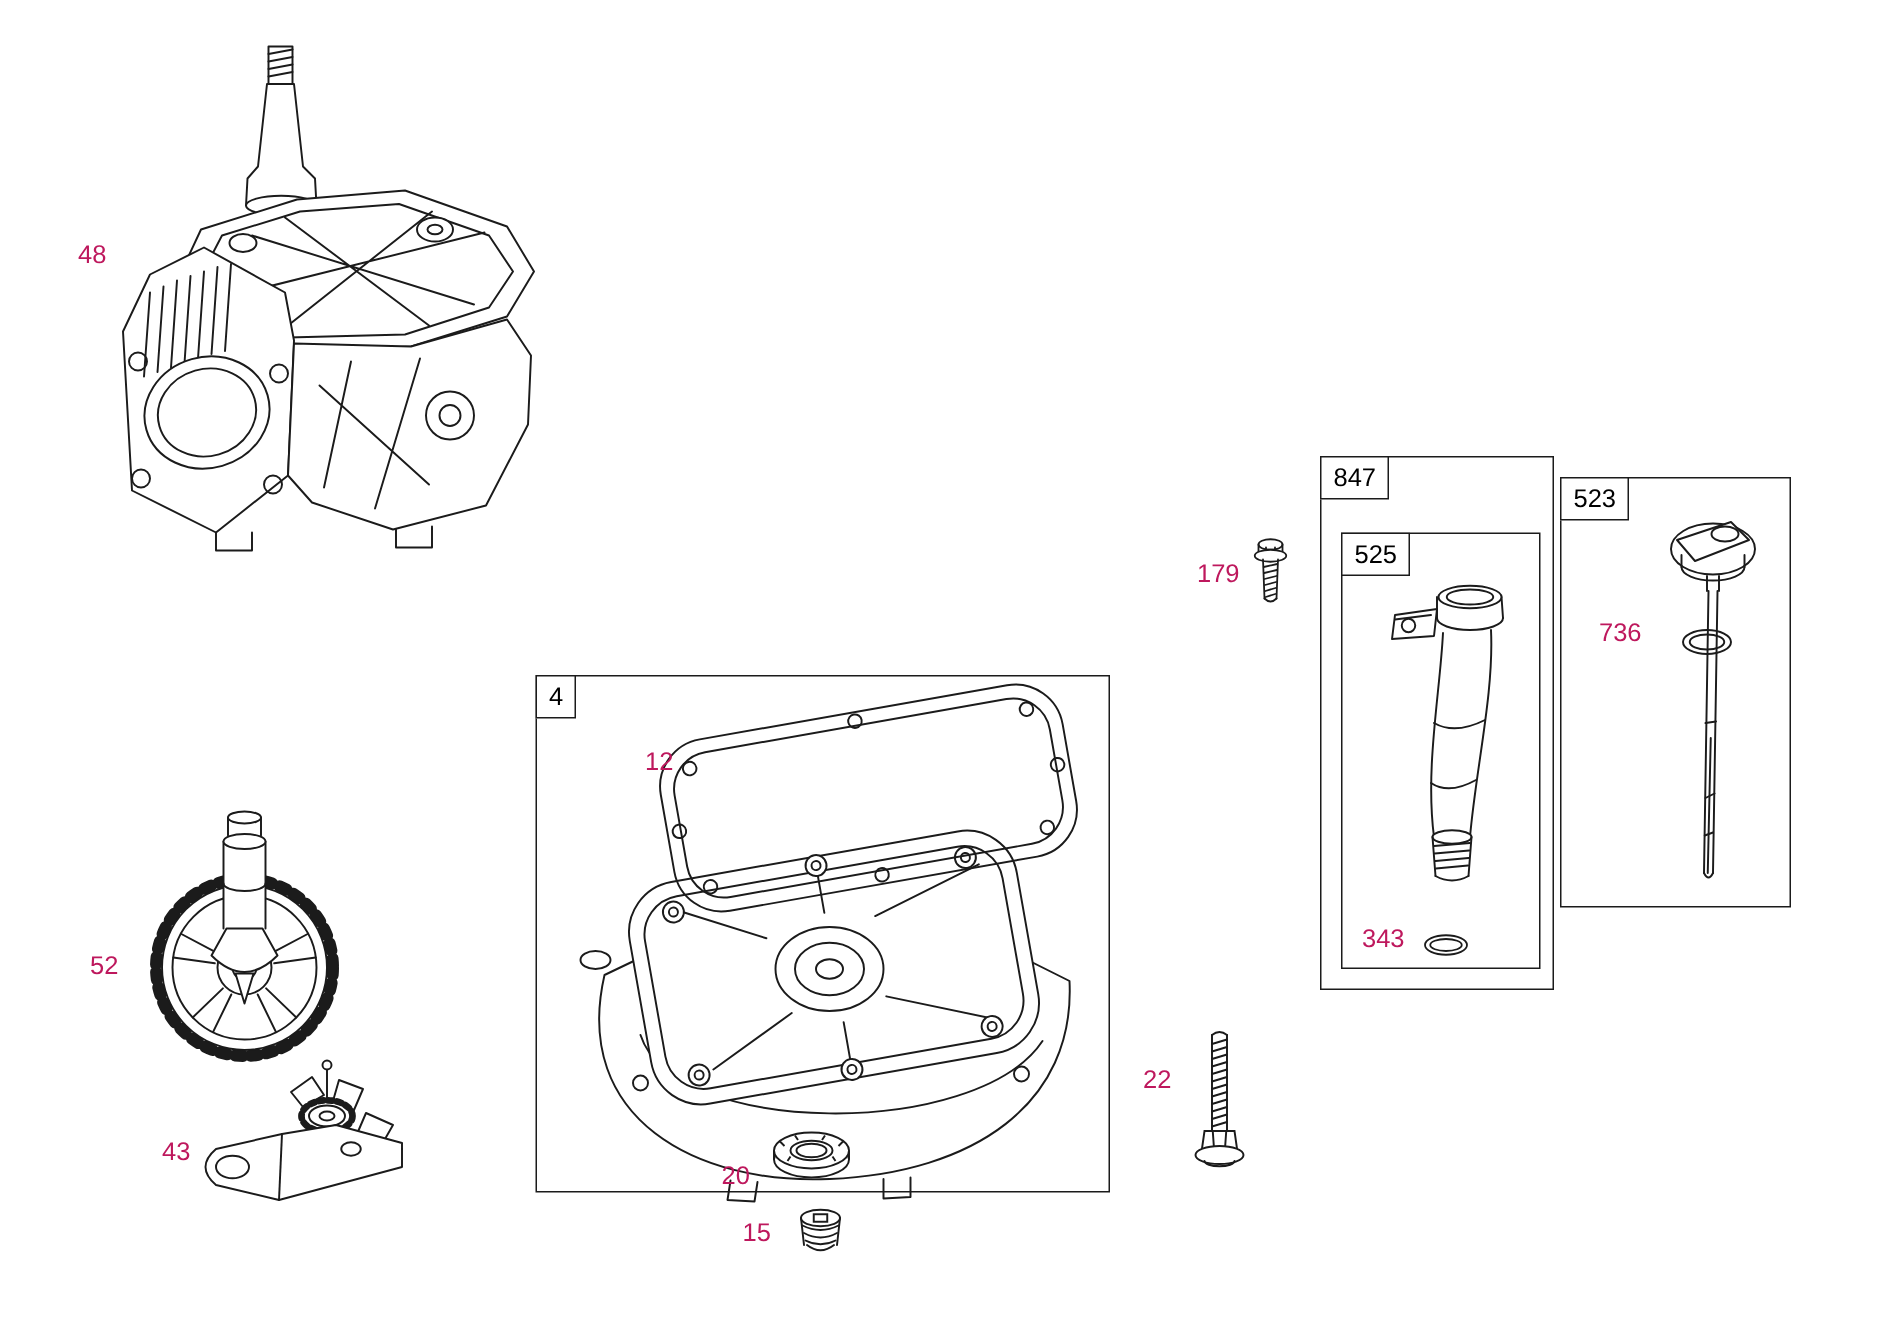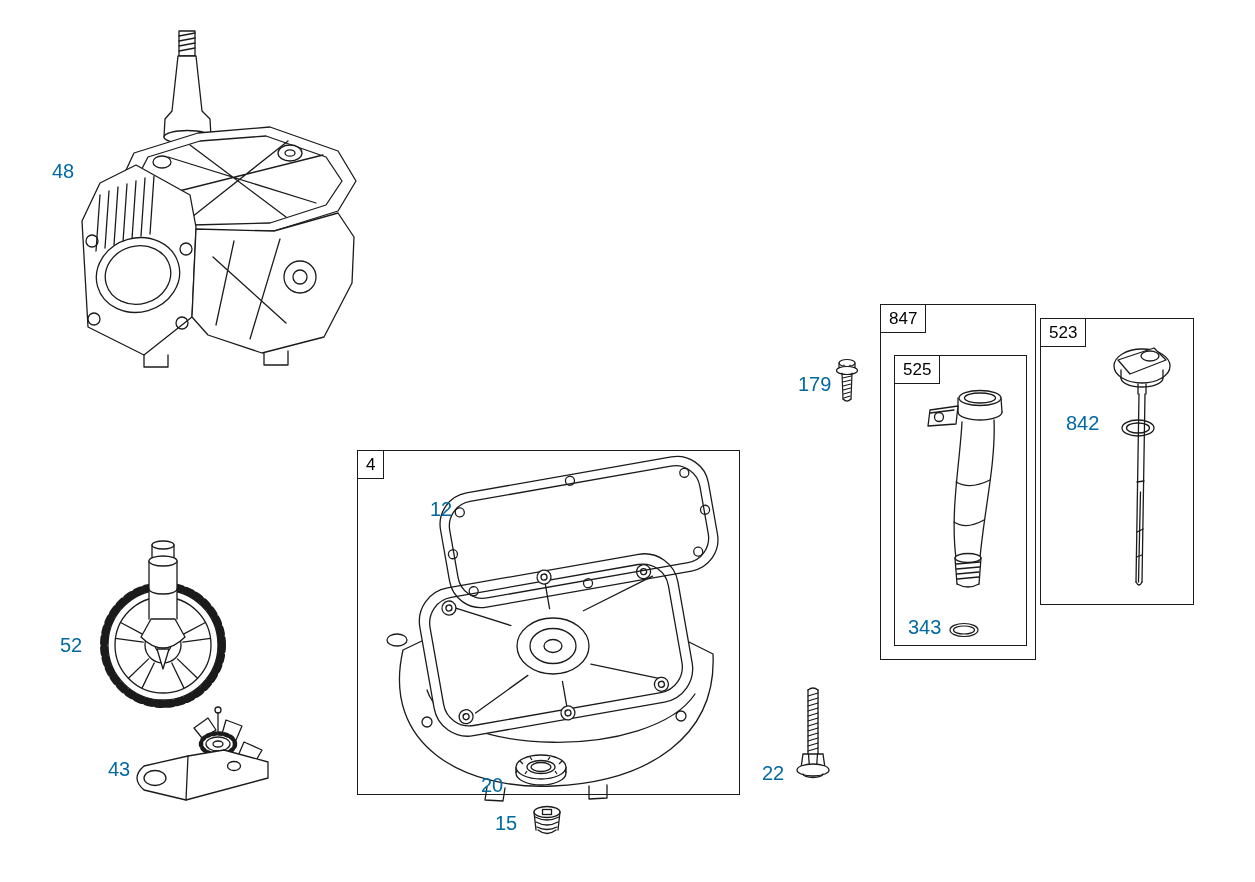--- a/index.html
+++ b/index.html
@@ -2,21 +2,21 @@
 <html><head>
 <meta charset="utf-8">
 <style>
   html,body{margin:0;padding:0;background:#ffffff;}
   .canvas{
     position:relative;width:1255px;height:882px;background:#ffffff;
     font-family:"Liberation Sans",sans-serif;overflow:hidden;
   }
   .part{position:absolute;overflow:visible;}
   .callout{
-    position:absolute;font-size:20px;color:#0369a1;line-height:1;
+    position:absolute;font-size:17px;color:#be185d;line-height:1;
     white-space:nowrap;
   }
   .group-box{
     position:absolute;border:1.4px solid #1b1b1b;background:transparent;
     box-sizing:border-box;
   }
   .boxed-label{
     position:absolute;border:1.4px solid #1b1b1b;background:#ffffff;
     font-size:17px;color:#000;line-height:1;padding:5px 8px;
     box-sizing:border-box;
@@ -237,18 +237,18 @@
   <div class="boxed-label" style="left:880px;top:304px">847</div>
   <div class="boxed-label" style="left:894px;top:355px">525</div>
   <div class="boxed-label" style="left:1040px;top:318px">523</div>
 
   <div class="callout" style="left:52px;top:161px">48</div>
   <div class="callout" style="left:60px;top:635px">52</div>
   <div class="callout" style="left:108px;top:759px">43</div>
   <div class="callout" style="left:430px;top:499px">12</div>
   <div class="callout" style="left:481px;top:775px">20</div>
   <div class="callout" style="left:495px;top:813px">15</div>
-  <div class="callout" style="left:762px;top:763px">22</div>
+  <div class="callout" style="left:762px;top:711px">22</div>
   <div class="callout" style="left:798px;top:374px">179</div>
   <div class="callout" style="left:908px;top:617px">343</div>
-  <div class="callout" style="left:1066px;top:413px">842</div>
+  <div class="callout" style="left:1066px;top:413px">736</div>
 
 </div>
 
 </body></html>

